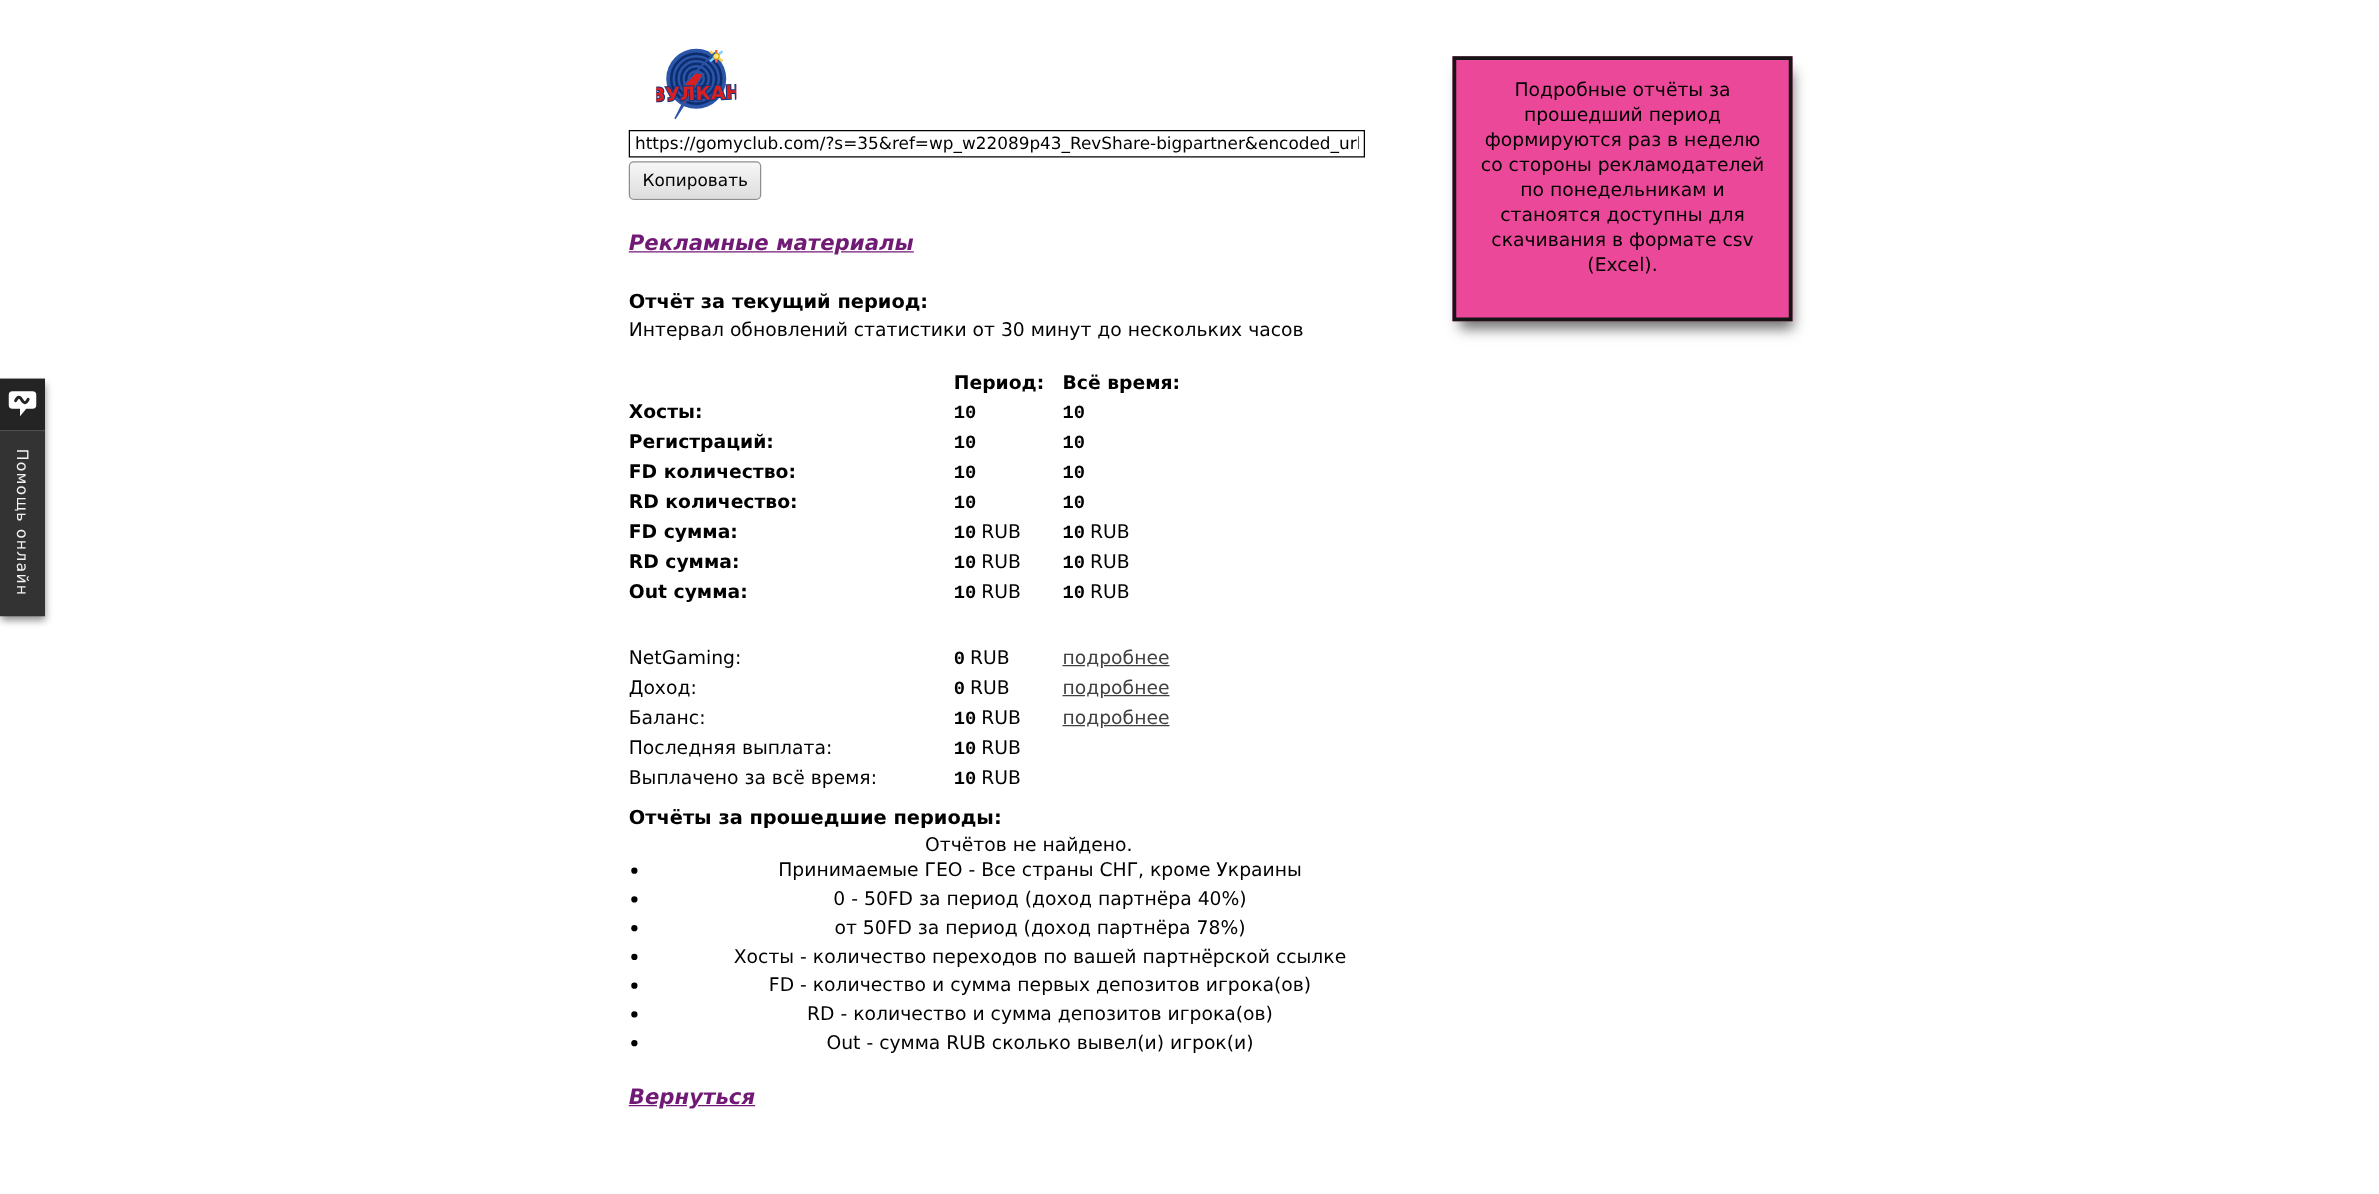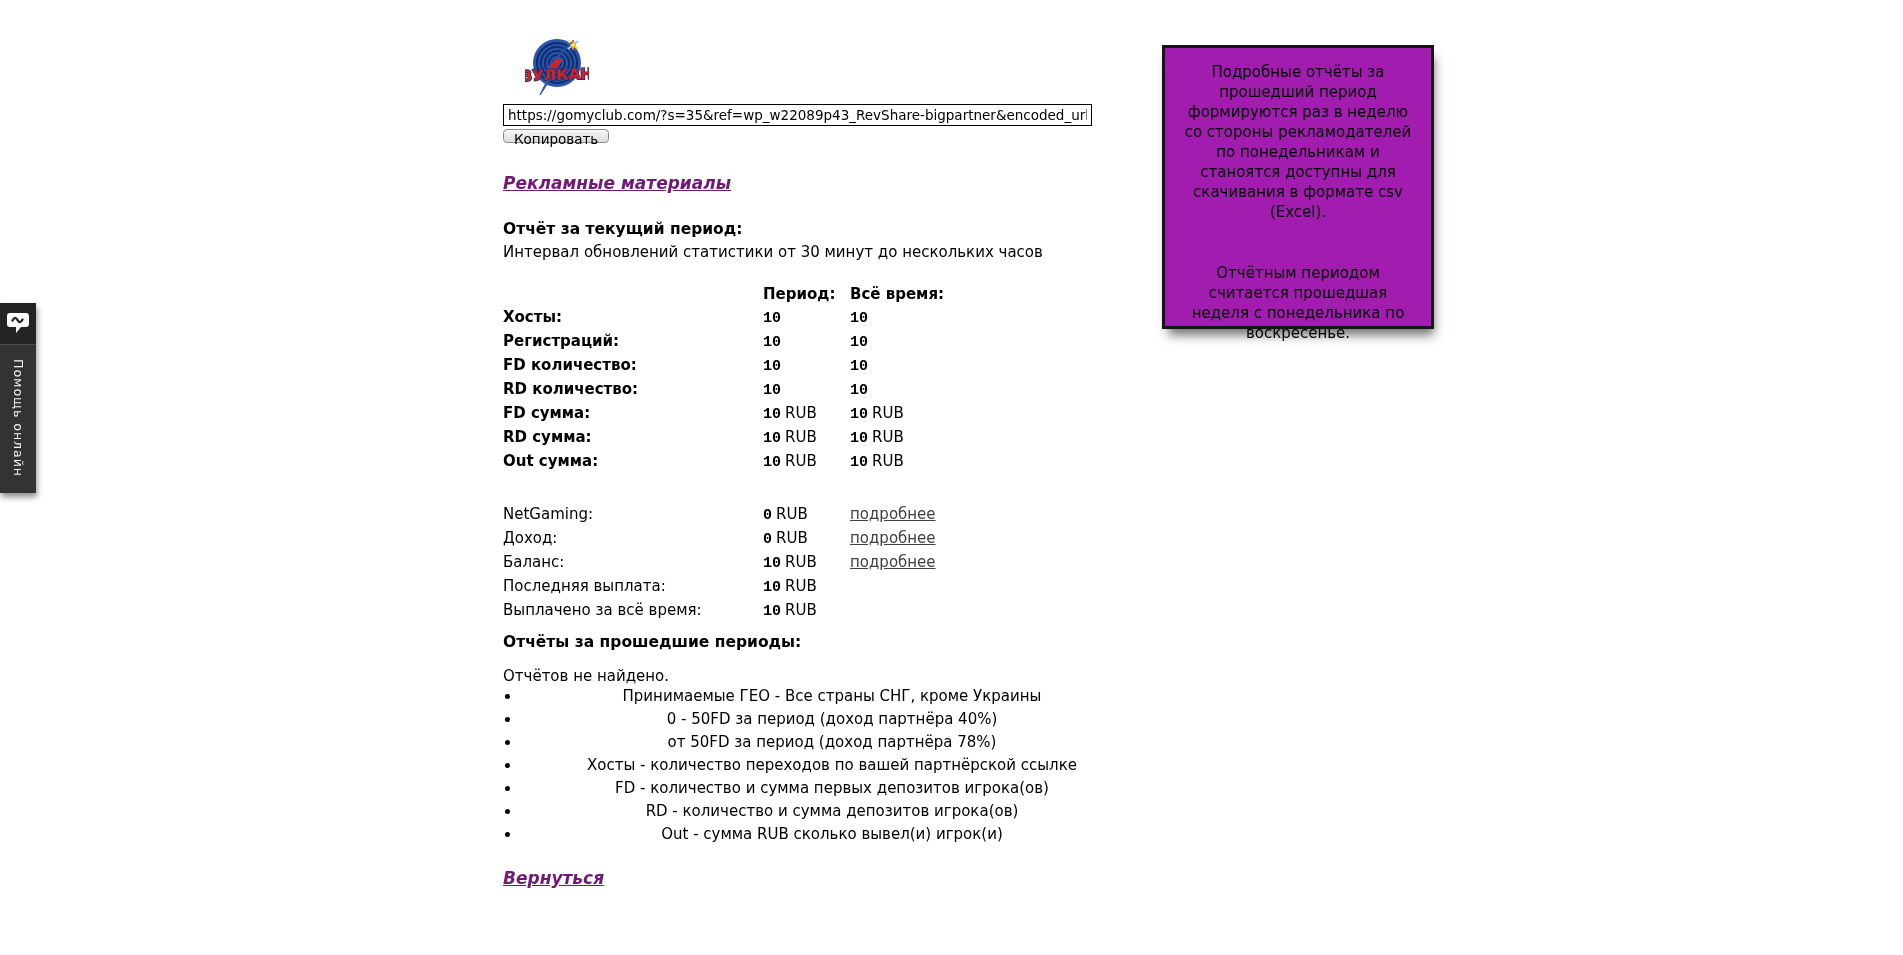--- a/index.html
+++ b/index.html
@@ -31,21 +31,21 @@
 
   .logo { display:block; width:64px; height:58px; margin-left:22px; }
 
   .url-row { margin-top:8px; }
   .url-input {
     width:589px; height:22px; border:1px solid #000; background:#fff;
     font-family:"DejaVu Sans", sans-serif; font-size:13.5px;
     padding:1px 4px; white-space:nowrap; overflow:hidden; display:block;
   }
   .copy-btn {
-    margin-top:3px; height:14px;
+    margin-top:3px; height:31px;
     font-family:"DejaVu Sans", sans-serif; font-size:13.5px;
     background:linear-gradient(#f7f7f7,#dddddd);
     border:1px solid #8f8f8f; border-radius:4px; padding:1px 10px; cursor:pointer;
   }
 
   .red-link {
     display:inline-block; color:#701a75; font-weight:bold; font-style:italic;
     text-decoration:underline; font-size:17px; cursor:pointer;
   }
   .materials { margin-top:25px; }
@@ -63,31 +63,31 @@
   .unit { margin-left:4px; font-weight:normal; }
   .num { font-weight:bold;font-family:Liberation Mono, monospace; }
 
   .summary-grid {
     display:grid; grid-template-columns:260px 87px 180px;
     line-height:23px; margin-top:29px;
   }
   .details-link { color:#404040; text-decoration:underline; cursor:pointer; }
 
   .past-title { margin-top:10px; font-weight:bold; font-size:15.5px; }
-  .past-empty { margin-top:16px; }
+  .past-empty { margin-top:4px;text-align:center; }
 
   ul.notes { margin:0; padding-left:18px; }
   ul.notes li { line-height:23px;text-align:center; }
   .notes-1 { margin-top:35px; }
   .notes-2 { margin-top:22px; }
 
   
   .info-box {
-    position:absolute; left:1162px; top:45px; width:272px; height:284px;
-    border:3px solid #151515; background:#a21caf;
+    position:absolute; left:1162px; top:45px; width:272px; height:212px;
+    border:3px solid #151515; background:#ec4899;
     padding:14px 13px; text-align:center; line-height:20px; font-size:15px;
     box-shadow:3px 9px 10px -3px rgba(0,0,0,.55);
   }
   .info-box p { margin:0; }
   .info-box p + p { margin-top:41px; }
 </style>
 </head>
 <body>
 
 <div class="help-tab">
@@ -208,14 +208,13 @@
     <li>RD - количество и сумма депозитов игрока(ов)</li>
     <li>Out - сумма RUB сколько вывел(и) игрок(и)</li>
   </ul>
 
   
   <a class="red-link back">Вернуться</a>
 </div>
 
 <div class="info-box">
   <p>Подробные отчёты за прошедший период формируются раз в неделю со стороны рекламодателей по понедельникам и станоятся доступны для скачивания в формате csv (Excel).</p>
-  <p>Отчётным периодом считается прошедшая неделя с понедельника по воскресенье.</p>
 </div>
 
 </body></html>

